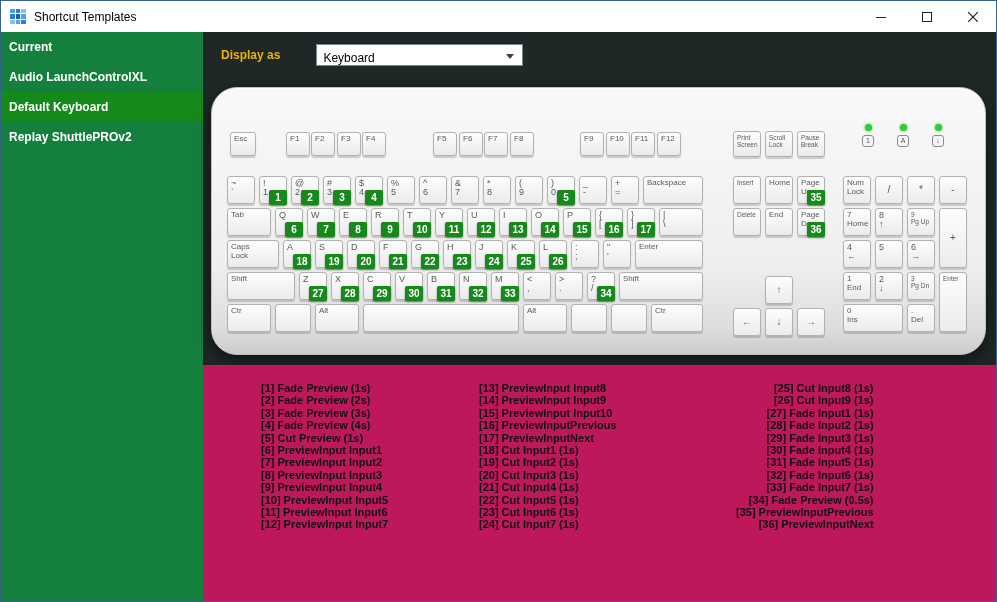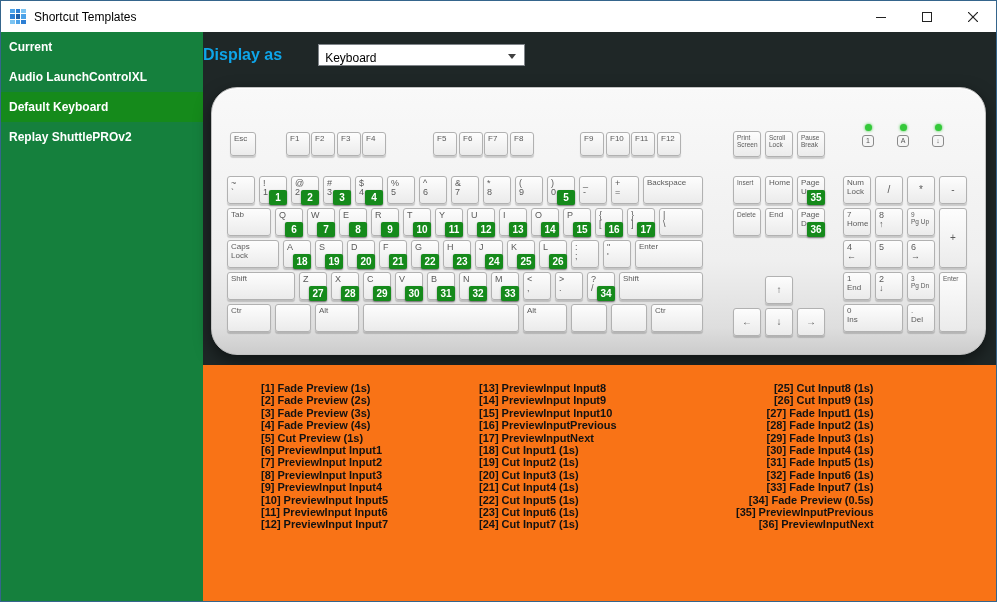--- a/index.html
+++ b/index.html
@@ -19,21 +19,21 @@
 
   
   .body{flex:1;display:flex;min-height:0}
   .sidebar{flex:0 0 202px;width:202px;background:#15803d}
   .side-item{height:30px;line-height:30px;padding-left:8px;color:#fff;font-size:12px;font-weight:bold;white-space:nowrap;overflow:hidden}
   .side-item.selected{background:var(--green,#158a1b)}
   .main{flex:1;display:flex;flex-direction:column;min-width:0;background:#1f2727}
 
   
   .toolbar{flex:0 0 45px;height:45px;display:flex;align-items:center}
-  .display-label{color:#0ea5e9;font-weight:bold;font-size:16px;}
+  .display-label{color:#eab308;font-weight:bold;font-size:12px;margin-left:18px}
   .combo{margin-left:36px;width:207px;height:22px;background:#fff;border:1px solid #7f8489;display:flex;align-items:flex-end;position:relative}
   .combo-text{font-size:12px;margin-left:6px;color:#000}
   .combo-arrow{position:absolute;right:8px;top:9px;width:0;height:0;border-left:4px solid transparent;border-right:4px solid transparent;border-top:5px solid #404040}
 
   
   .kb-area{flex:0 0 288px;height:288px;position:relative}
   .kb-case{position:absolute;left:8px;top:10px;width:775px;height:268px;border-radius:26px;
     background:linear-gradient(180deg,#f9f9f9 0%,#efefef 65%,#dedede 90%,#cccccc 100%);
     box-shadow:0 6px 16px rgba(0,0,0,.5), inset 0 1px 0 #ffffff;border:1px solid #c2c2c2}
   .key{position:absolute;background:linear-gradient(180deg,#fdfdfd,#ebebeb);border:1px solid #b1b1b1;border-radius:3px;box-shadow:0 2px 1px rgba(0,0,0,.17)}
@@ -41,21 +41,21 @@
   .klabel.one{font-size:9px}
   .klabel.tiny{font-size:6.5px;line-height:7px}
   .key.center{display:flex;align-items:center;justify-content:center}
   .key.center .klabel{position:static;font-size:10px;line-height:10px}
   .badge{position:absolute;right:-1px;bottom:-2px;width:18px;height:15px;background:var(--green,#158a1b);color:#fff;font-size:10px;font-weight:bold;display:flex;align-items:center;justify-content:center;border-radius:2px;box-shadow:0 1px 2px rgba(0,0,0,.45);z-index:2}
   .ledgroup{position:absolute;top:36px;width:12px;text-align:center}
   .led-dot{width:7px;height:7px;border-radius:50%;background:var(--led,#35c93a);margin:0 auto;box-shadow:0 0 3px var(--led,#35c93a)}
   .led-icon{width:12px;height:12px;border:1px solid #8a8a8a;border-radius:3px;margin-top:4px;font-size:7px;line-height:10px;color:#555;text-align:center}
 
   
-  .legend{flex:1;background:#f97316;position:relative;overflow:hidden}
+  .legend{flex:1;background:#be185d;position:relative;overflow:hidden}
   .legend-col{position:absolute;top:17px}
   .legend-line{font-size:11px;font-weight:bold;color:#121212;line-height:12.4px;white-space:nowrap}
 
   
   .footer{flex:0 0 55px;height:55px;background:#1b2323;display:flex;align-items:center}
   #footerBtns{display:flex;margin-left:206px}
   .fbtn{width:135px;height:38px;background:var(--btn,#2a3947);border:1px solid #1a2731;color:#fff;font-size:12px;font-weight:bold;font-family:"Liberation Sans",sans-serif;margin-right:5px}
   .fgap{width:92px}
 </style>
 </head>

